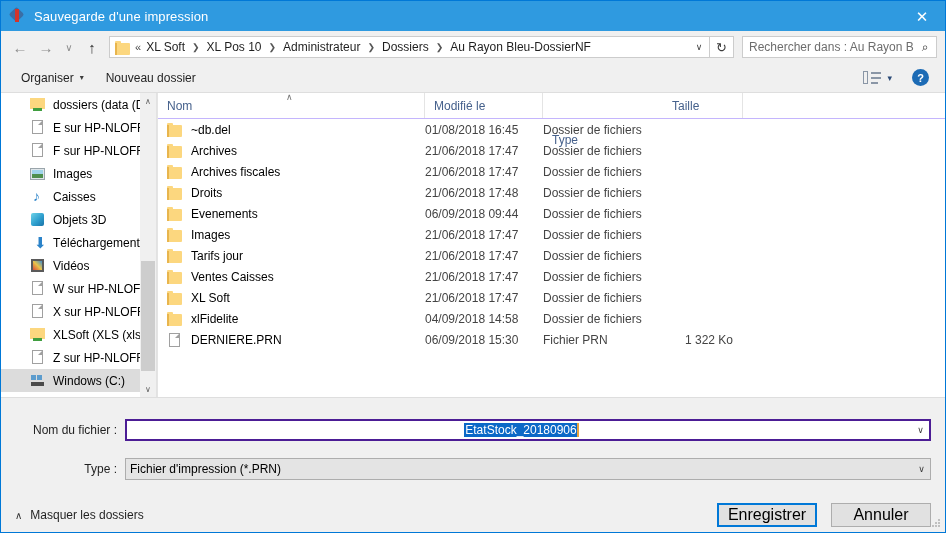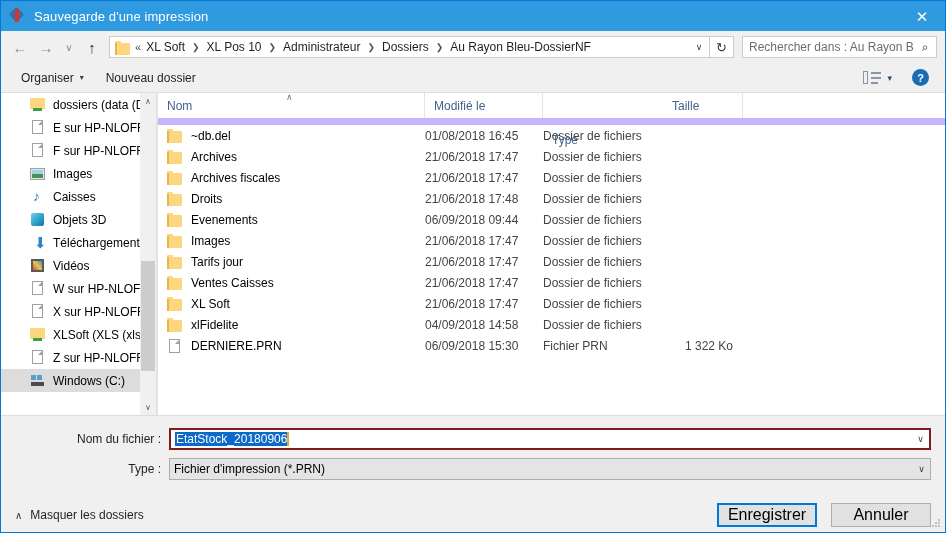--- a/index.html
+++ b/index.html
@@ -259,21 +259,21 @@
     background: #ffffff;
     display: flex;
     flex-direction: column;
     min-width: 0;
     border-left: 1px solid #e4e4e4;
   }
   .colhead {
     height: 25px;
     display: flex;
     flex: 0 0 auto;
-    border-bottom: 7px solid #c4b5fd;
+    border-bottom: 1px solid #c4b5fd;
     position: relative;
   }
   .col {
     font-size: 12px;
     color: #46618c;
     display: flex;
     align-items: center;
     padding-left: 9px;
     box-sizing: border-box;
     border-right: 1px solid #e4e4e4;
@@ -323,22 +323,21 @@
   .footer {
     flex: 0 0 auto;
     background: #f0f0f0;
     padding: 0;
     position: relative;
   }
   .field-row {
     display: flex;
     align-items: center;
     height: 14px;
-    margin-top: 16px;
-    padding-left: 44px;
+    margin-top: 25px;
   }
   .field-label {
     width: 124px;
     text-align: right;
     padding-right: 8px;
     font-size: 12px;
     color: #1f1f1f;
     box-sizing: border-box;
     flex: 0 0 auto;
     white-space: nowrap;
@@ -346,21 +345,21 @@
   .combo {
     flex: 1 1 auto;
     margin-right: 14px;
     height: 22px;
     box-sizing: border-box;
     display: flex;
     align-items: center;
     background: #ffffff;
     border: 1px solid #7a7a7a;
   }
-  .combo.focused { border: 2px solid #7f1d1d; }
+  .combo.focused { border: 2px solid #4c1d95; text-align: center; }
   .combo.disabled { background: #e4e4e4; border: 1px solid #adadad; }
   .combo-val {
     flex: 1 1 auto;
     font-size: 12px;
     padding-left: 4px;
     white-space: nowrap;
     overflow: hidden;
     color: #000000;
   }
   .sel-text {

